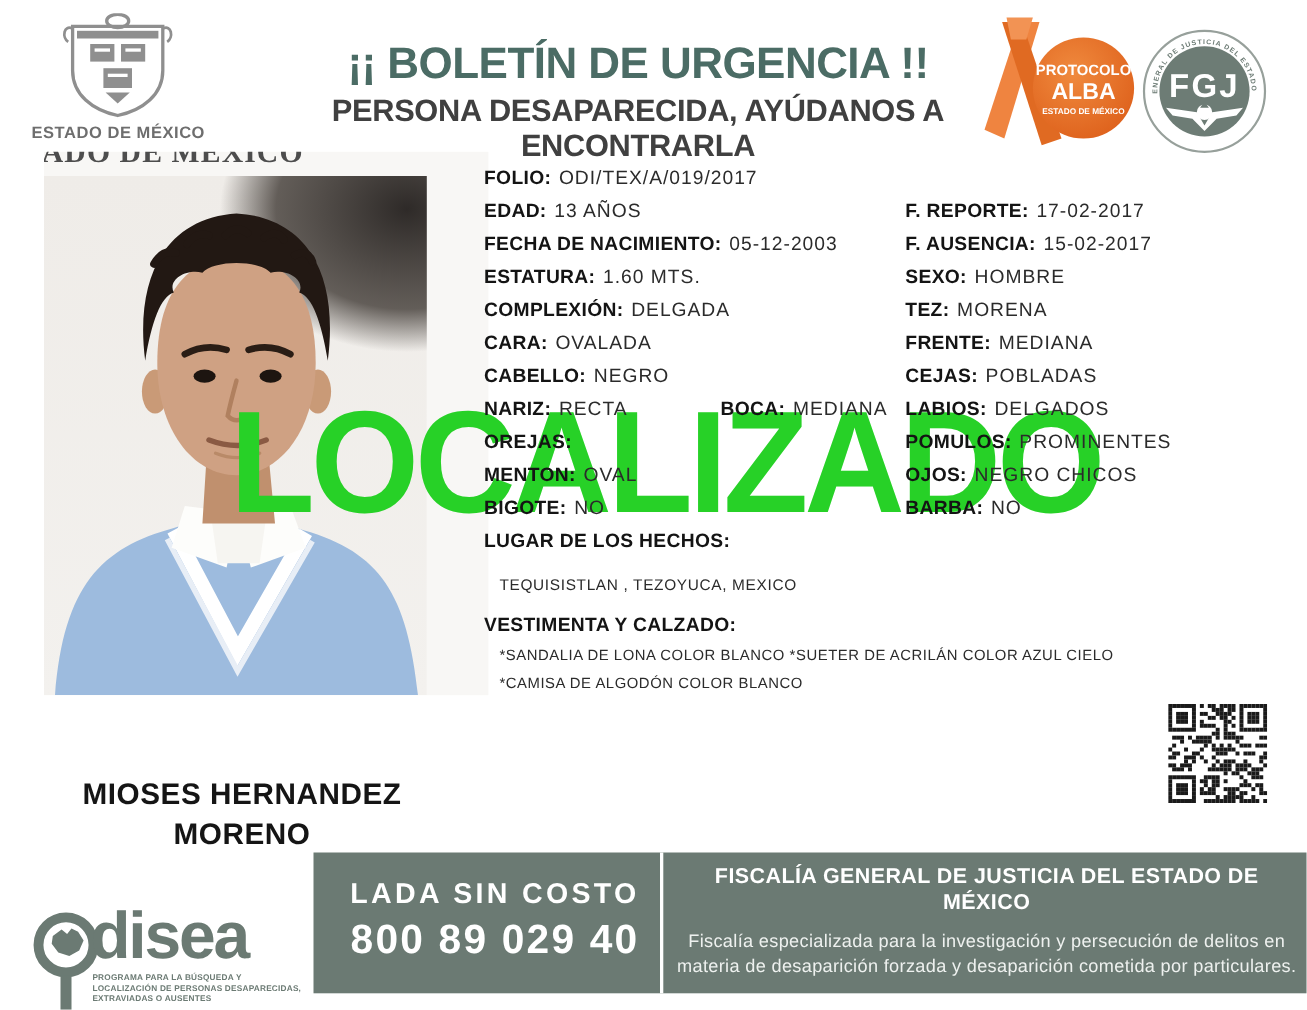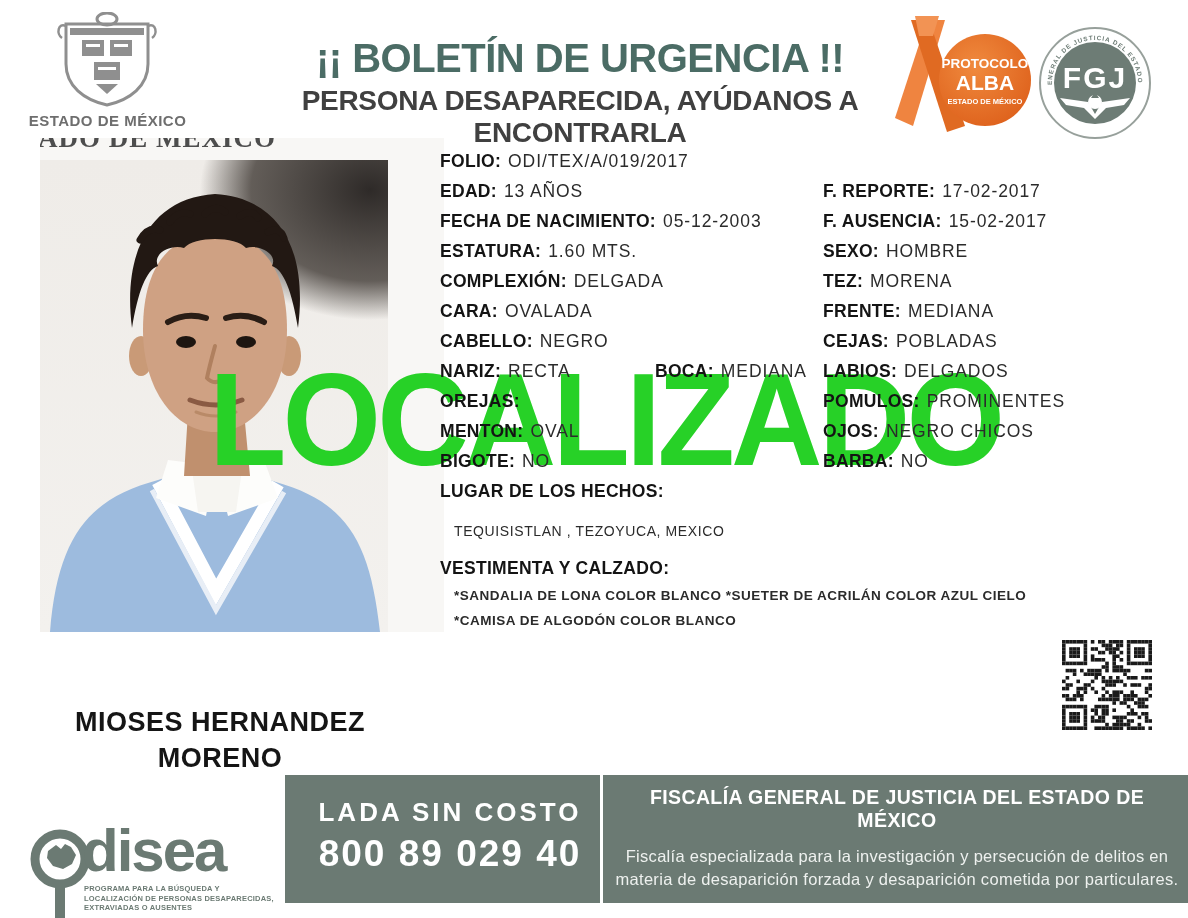--- a/index.html
+++ b/index.html
@@ -31,21 +31,21 @@
   .col-left  { left:440px; top:146px; width:645px; }
   .col-right { left:823px; top:176px; width:360px; }
   .drow { height:30px; display:flex; align-items:center; font-size:17.5px; position:relative; white-space:nowrap; }
   .lbl { font-weight:800; letter-spacing:.3px; color:#141414; }
   .val { font-weight:400; letter-spacing:.9px; color:#2b2b2b; margin-left:7px; }
   .pair2 { position:absolute; left:215px; display:flex; align-items:center; }
   .dsub { font-size:14px; font-weight:400; letter-spacing:.6px; color:#2b2b2b; padding-left:14px;
     height:25px; display:flex; align-items:center; white-space:nowrap;margin-top:12px; }
   .gap-sm { margin-top:3px; }
   .gap-md { margin-top:10px; }
-  .dsub-long { font-size:13.5px; font-weight:700; letter-spacing:.5px; color:#2b2b2b;
+  .dsub-long { font-size:13.5px; font-weight:400; letter-spacing:.5px; color:#2b2b2b;
     padding-left:14px; width:620px; line-height:25px; white-space:normal; }
 
   
   .localizado { position:absolute; left:130px; top:344px; width:950px; text-align:center;
     font-size:132px; font-weight:800; letter-spacing:-4px; color:#27d127; z-index:2;
     transform:scaleX(.96); }
 
   
   .qr { position:absolute; left:1062px; top:640px; width:90px; height:90px; z-index:3; }
 

